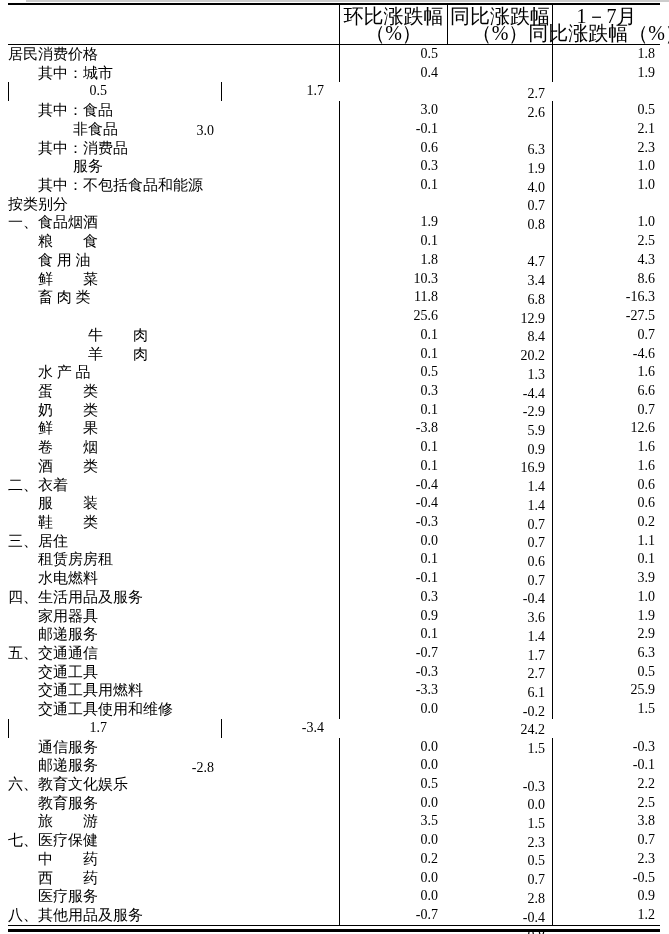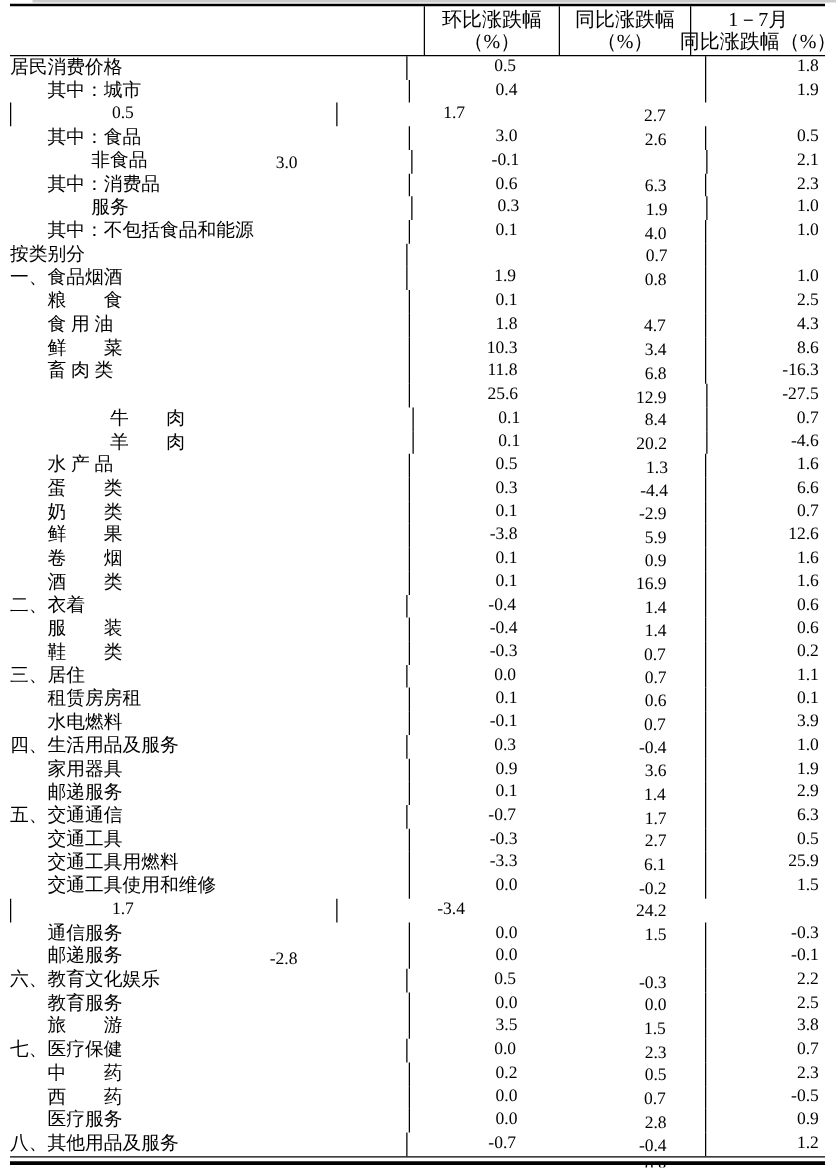--- a/index.html
+++ b/index.html
@@ -8,27 +8,27 @@
     font-family:"Liberation Serif","DejaVu Serif",serif;color:#000;
     overflow:hidden;
   }
   .top-hairline{position:absolute;top:0;left:26px;width:643px;height:2px;background:#cccccc;}
   .tbl{position:absolute;left:8px;top:3px;width:652px;}
   .thead{display:flex;border-top:2px solid #000;border-bottom:1px solid #000;height:39px;}
   .hlabel{width:331px;}
   .hcell{
     box-sizing:border-box;border-left:1px solid #000;
     display:flex;flex-direction:column;justify-content:center;align-items:center;
-    font-size:16px;line-height:17px;text-align:center;white-space:nowrap;
+    font-size:20px;line-height:17px;text-align:center;white-space:nowrap;
   }
   .c1{width:108px;}
   .c2{width:105px;justify-content:center;}
   .c3{width:108px;text-align:right;}
   .tbody{border-bottom:1px solid #000;}
-  .row{display:flex;height:18.72px;gap:24px;}
+  .row{display:flex;height:18.72px;}
   .cell-label{
     width:331px;box-sizing:border-box;font-size:15px;line-height:18.72px;
     white-space:pre;overflow:hidden;
   }
   .cell-num{
     box-sizing:border-box;border-left:1px solid #000;
     font-size:14px;line-height:18.72px;text-align:right;
   }
   .cell-num.c1{padding-right:9px;}
   .cell-num.c2{padding-right:7px;margin-top:40px;}

